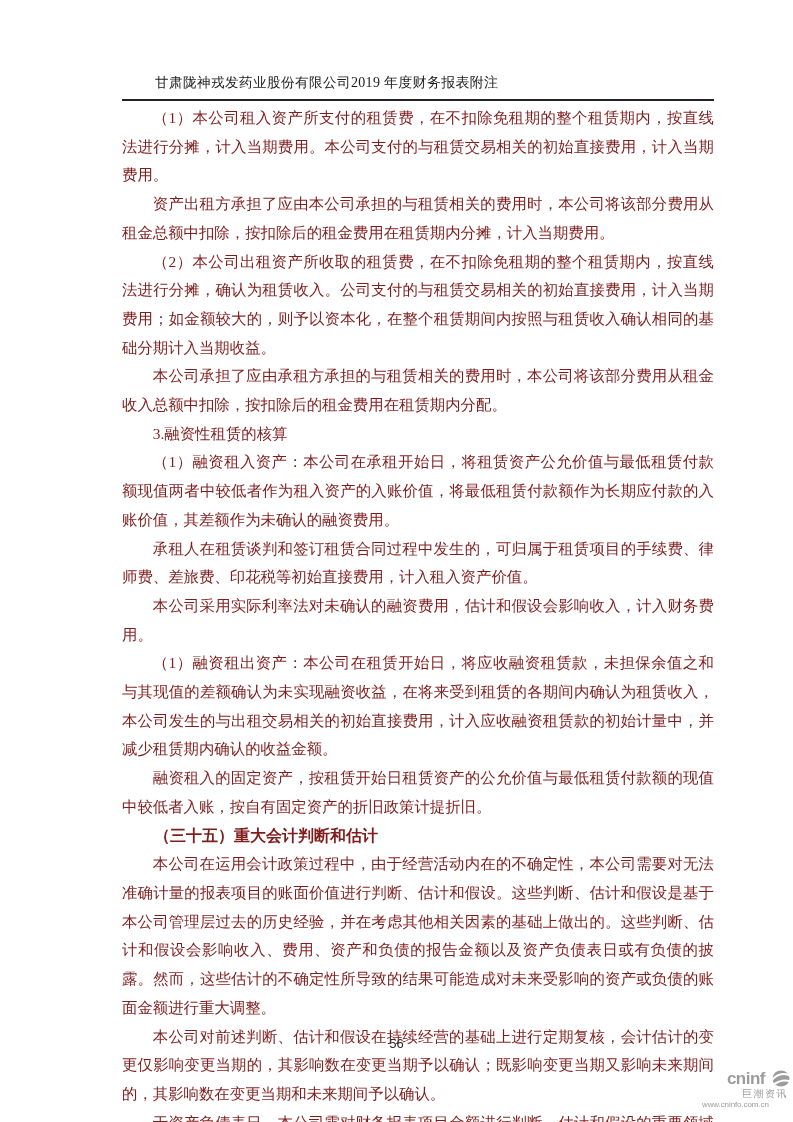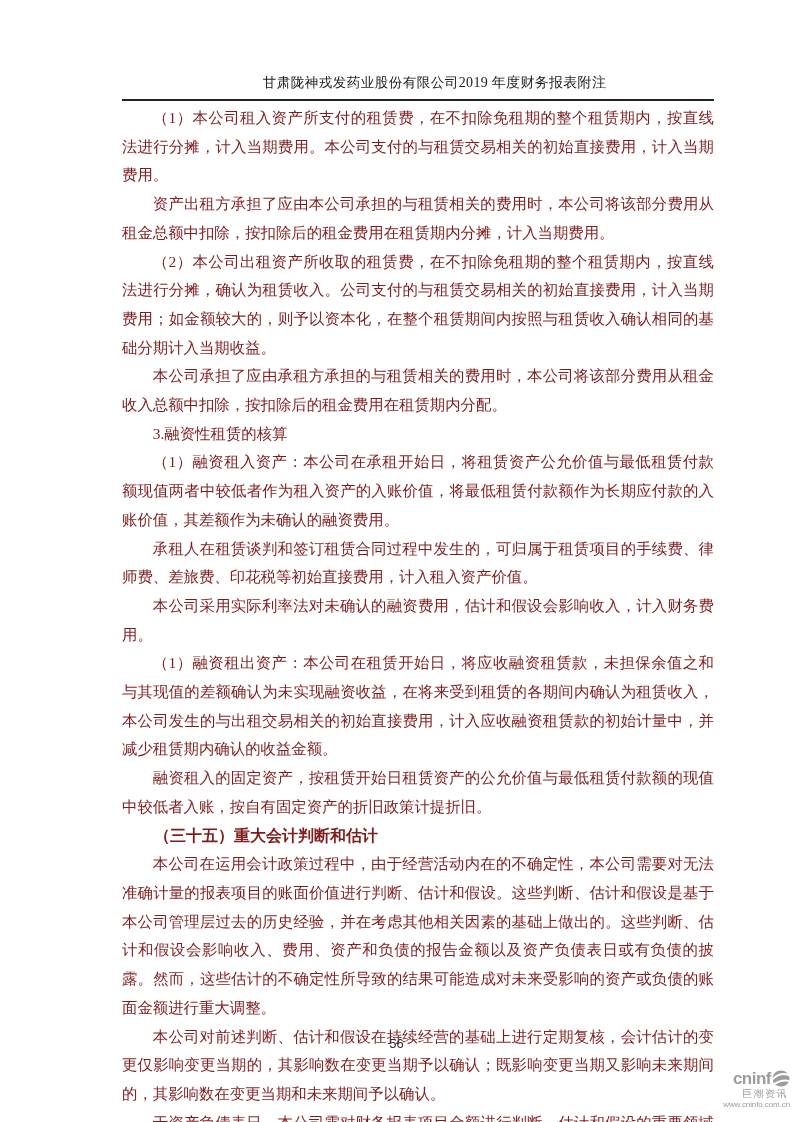--- a/index.html
+++ b/index.html
@@ -12,21 +12,21 @@
     font-family: "Liberation Serif", "DejaVu Serif", serif;
     color: #1b1b1b;
     overflow: hidden;
   }
   .page-header {
     position: absolute;
     top: 47px;
     left: 122px;
     width: 592px;
     display: flex;
-    justify-content: center;
+    justify-content: flex-start;
     align-items: baseline;
     border-bottom: 2px solid #232323;
     padding-bottom: 7px;
   }
   .header-company {
     font-size: 13.5px;
     padding-left: 33px;
     letter-spacing: 0.5px;
   }
   .header-title {
@@ -64,37 +64,37 @@
     right: 3px;
     width: 88px;
     color: #9c9c9c;
     font-family: "Liberation Sans", "DejaVu Sans", sans-serif;
     line-height: 1;
   }
   .wm-row1 {
     display: flex;
     align-items: center;
     justify-content: flex-end;
-    gap: 1px;
+    gap: 7px;
   }
   .wm-logo-text {
     font-size: 17px;
     font-weight: bold;
     letter-spacing: -0.5px;
   }
   .wm-icon { display: inline-flex; }
   .wm-cn {
     text-align: right;
     font-size: 10px;
     letter-spacing: 1.5px;
     margin-top: 2px;
     padding-right: 2px;
   }
   .wm-url {
-    text-align: right;
+    text-align: left;
     font-size: 8px;
     letter-spacing: -0.1px;
     margin-top: 2px;
   }
 </style>
 </head>
 <body>
 
 <div class="page">
 

